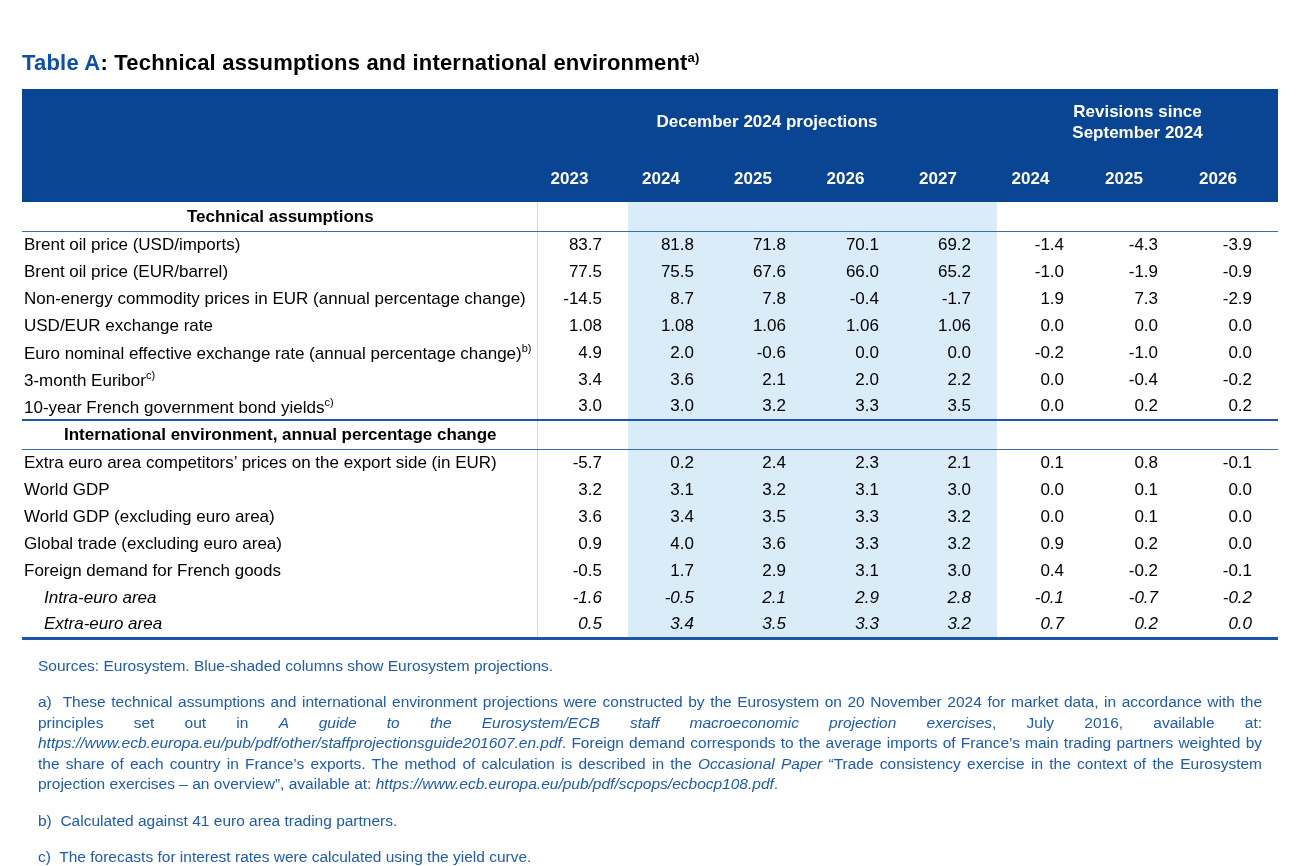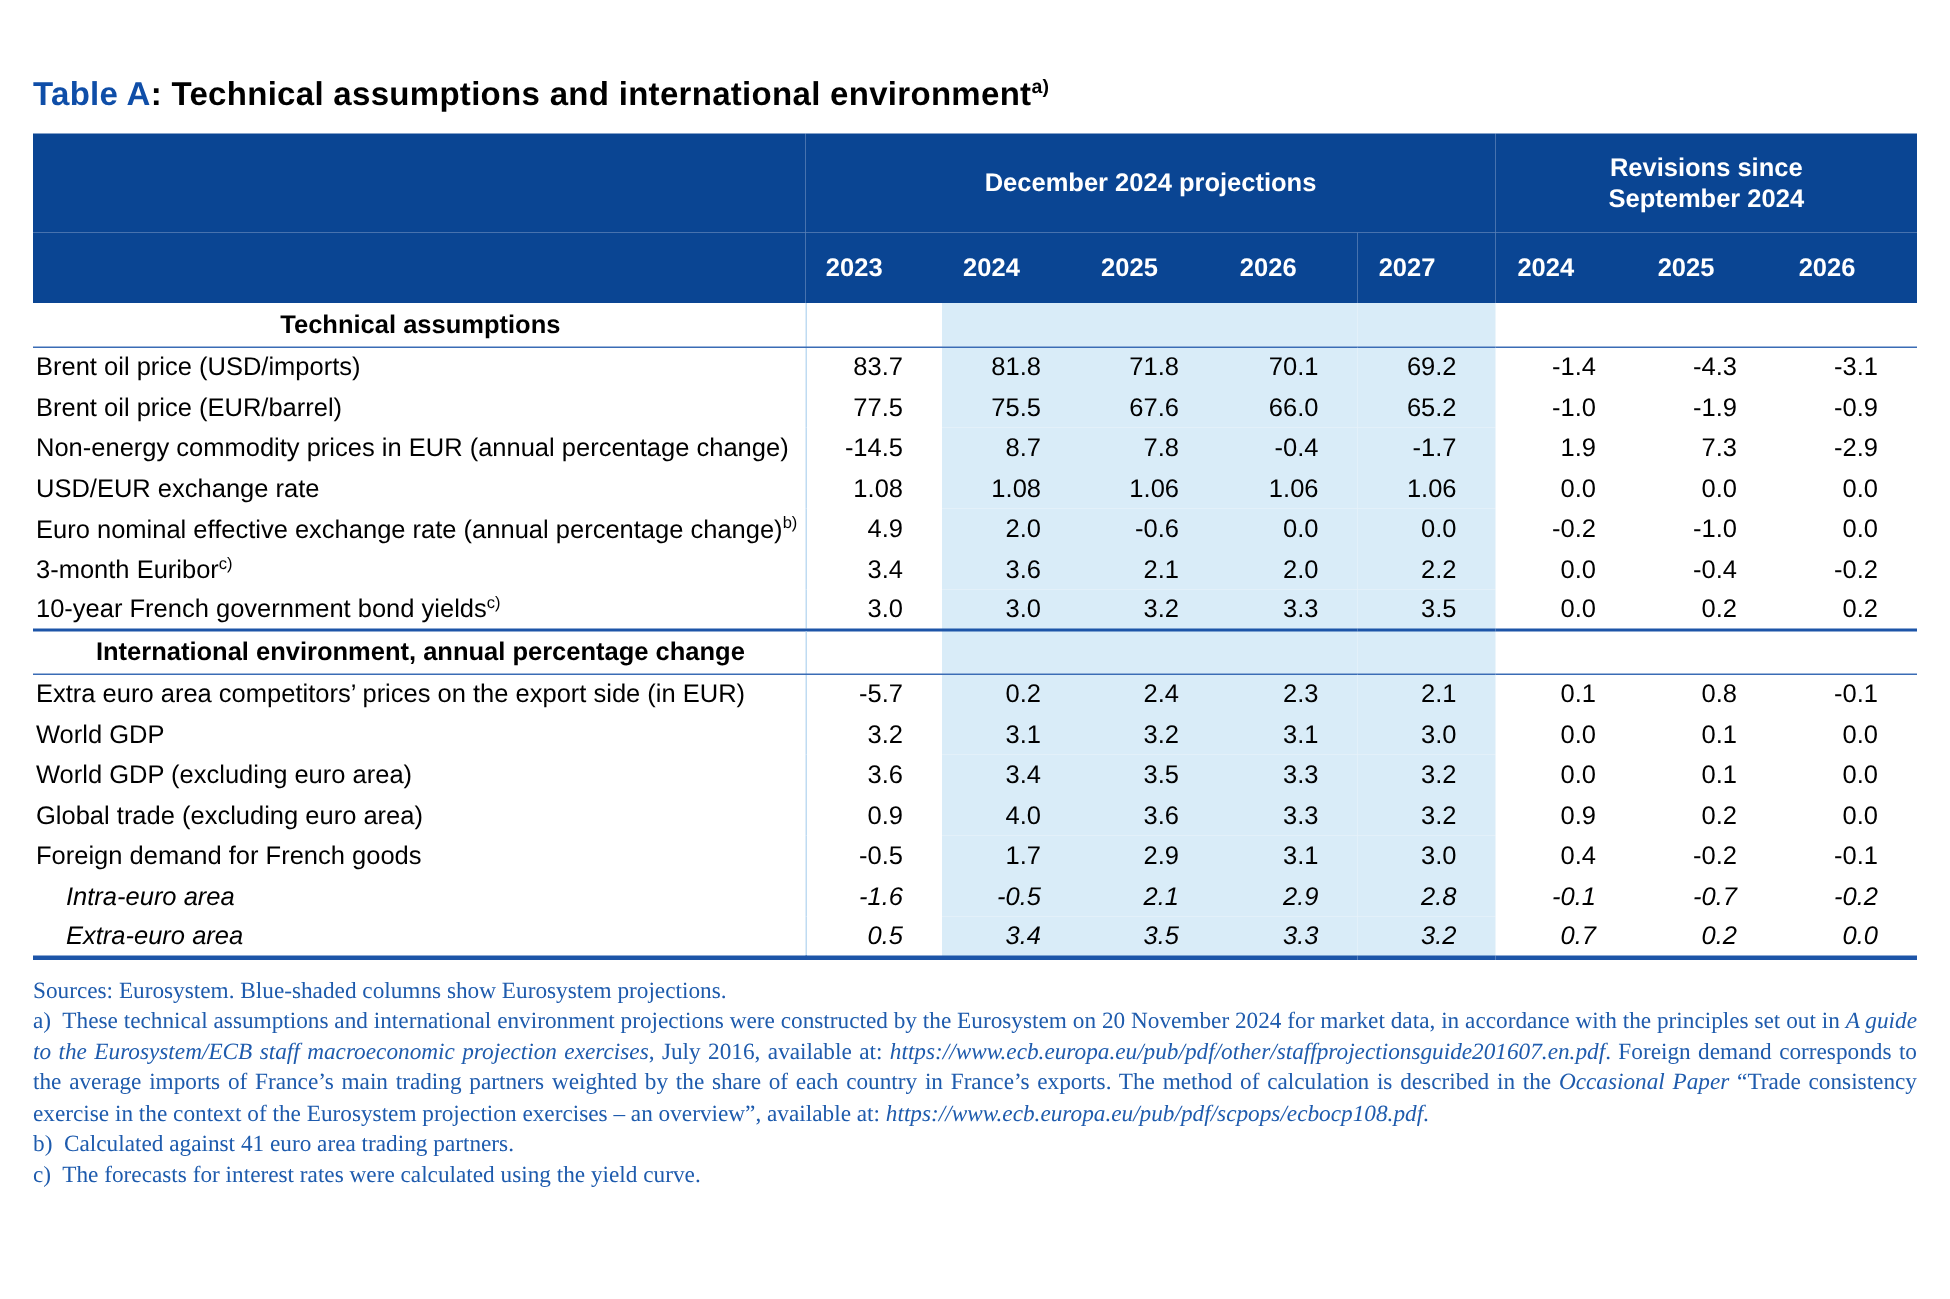--- a/index.html
+++ b/index.html
@@ -37,21 +37,21 @@
   tr.section-row{height:29px;}
   .section-row .label{font-weight:bold;}
   .section-row td{border-bottom:1.5px solid var(--rule-thin,#3a6cb5);text-align:center;}
   tr.divider td{border-top:2.5px solid var(--rule-thick,#1d55a8);}
   tr.data-row{height:27px;}
   tr.italic td{font-style:italic;}
   td.indent{padding-left:22px;margin-top:33px;}
   sup.fn{font-size:11px;vertical-align:super;}
 
   .footnotes{margin-top:11px;width:1256px;color:var(--footnote-text,#1e5bad);font-size:15.5px;line-height:20.5px;}
-  .footnotes p{margin:0;font-family:Liberation Serif, serif;}
+  .footnotes p{margin:16px;}
   #footnote-a{text-align:justify;}
   .it{font-style:italic;}
 </style>
 </head>
 <body>
 
 <div class="page">
 
   <h1 class="title"><span class="accent">Table A</span><span>:</span><span> Technical assumptions and international environment</span><sup>a)</sup></h1>
 
@@ -100,21 +100,21 @@
         </tr>
         <tr class="data-row">
           <td class="label">Brent oil price (USD/imports)</td>
           <td class="num">83.7</td>
           <td class="num shaded">81.8</td>
           <td class="num shaded">71.8</td>
           <td class="num shaded">70.1</td>
           <td class="num shaded">69.2</td>
           <td class="num">-1.4</td>
           <td class="num">-4.3</td>
-          <td class="num">-3.1</td>
+          <td class="num">-3.9</td>
         </tr>
         <tr class="data-row">
           <td class="label">Brent oil price (EUR/barrel)</td>
           <td class="num">77.5</td>
           <td class="num shaded">75.5</td>
           <td class="num shaded">67.6</td>
           <td class="num shaded">66.0</td>
           <td class="num shaded">65.2</td>
           <td class="num">-1.0</td>
           <td class="num">-1.9</td>

